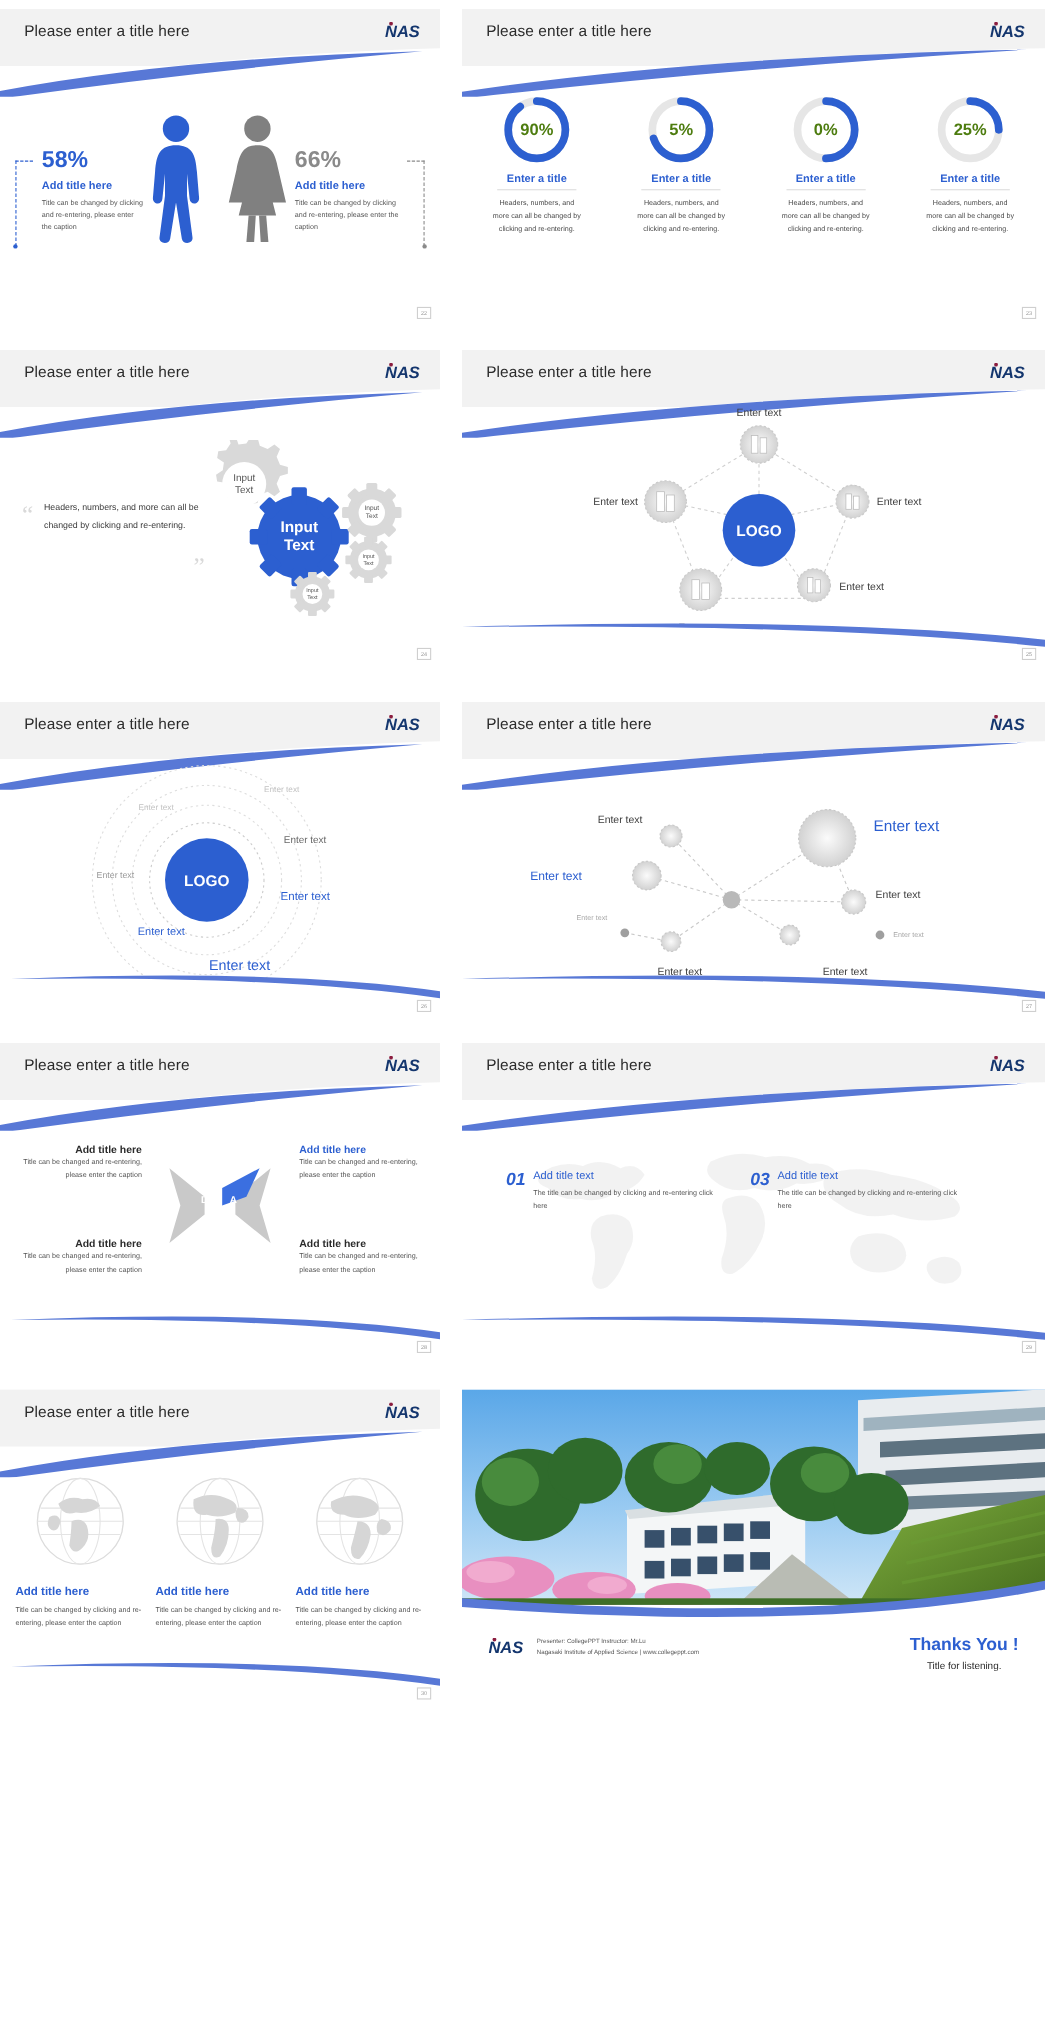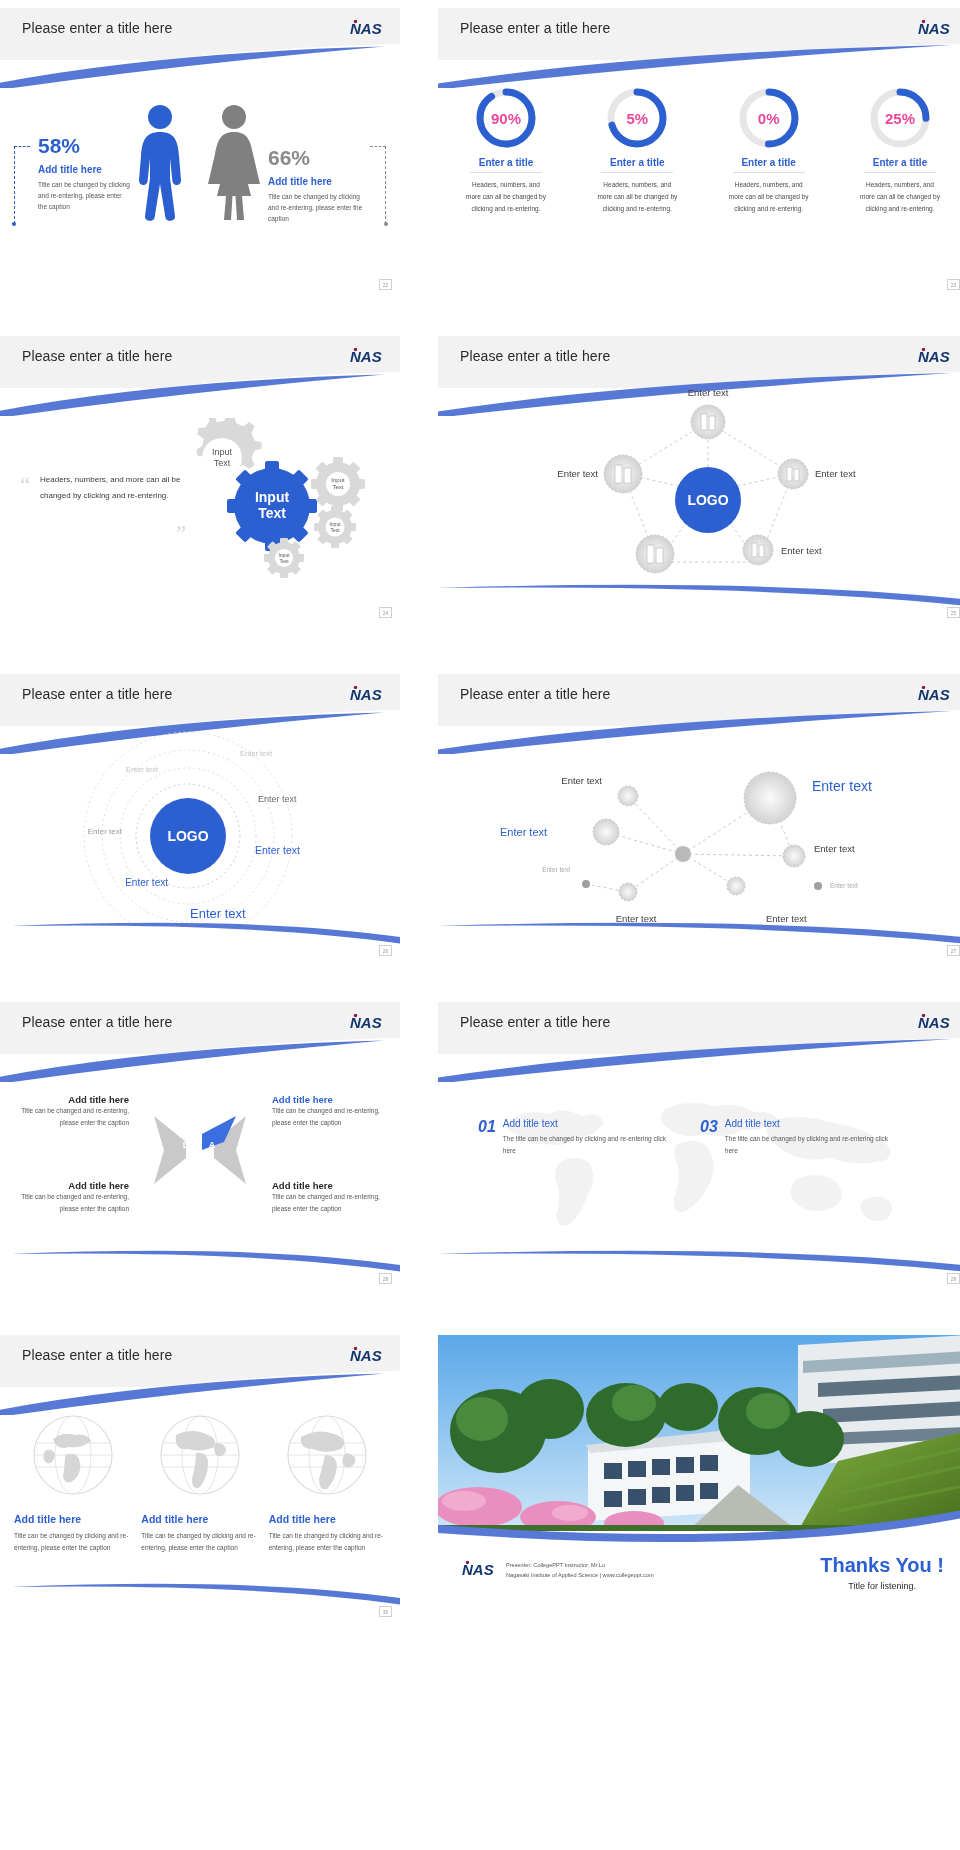--- a/index.html
+++ b/index.html
@@ -7,21 +7,21 @@
   body {
     width:960px; height:1850px;
     font-family:"Liberation Sans", sans-serif;
     position:relative; overflow:hidden;
   }
   .grid {
     display:grid;
     grid-template-columns: 410px 550px;
     grid-template-rows: 310px 320px 310px 315px 310px;
     column-gap:0px; row-gap:0px;
-    width:960px; height:1850px;gap:18px;
+    width:960px; height:1850px;
   }
   .cell { position:relative; overflow:hidden; }
   .slide {
     position:absolute; inset:0;
     background:#fff;
     overflow:hidden;
   }
   
   .cell.left .slide  { left:0; top:8px; width:400px; height:286px; }
   .cell.right .slide { left:10px; top:8px; width:530px; height:286px; }
@@ -59,21 +59,21 @@
   .dashbox-l{ position:absolute; left:14px; top:138px; width:16px; height:78px;
     border-left:1px dashed #2c5fd0; border-top:1px dashed #2c5fd0; }
   .dashbox-r{ position:absolute; right:14px; top:138px; width:16px; height:78px;
     border-right:1px dashed #8a8a8a; border-top:1px dashed #8a8a8a; }
   .dot{ position:absolute; width:4px;height:4px;border-radius:50%; }
 
   
   .donut-col { width:84px; text-align:center; }
   .donut-pct {
     position:absolute; inset:0; display:flex; align-items:center; justify-content:center;
-    font-size:15px; font-weight:bold; color:#ec4899;
+    font-size:15px; font-weight:bold; color:#4d7c0f;
   }
   .donut-title{ font-size:10px; font-weight:bold; color:#2c5fd0; margin-top:7px;}
   .donut-rule { height:1px; background:#dcdcdc; margin:4px 6px 6px; }
   .donut-body{ font-size:6.5px; color:#4a4a4a; line-height:1.85; }
 
   
   .quote { font-size:23px; color:#d9d9d9; font-family:"Liberation Serif",serif; line-height:1;}
   .gear-body{ font-size:8px; color:#3a3a3a; line-height:2.0; }
 
   
@@ -83,21 +83,21 @@
   
   .bignum{ font-size:16px; font-weight:bold; color:#2c5fd0; font-style:italic;}
   .num-title{ font-size:10px; font-weight:normal; color:#2c5fd0;}
   .num-cap{ font-size:6.5px; color:#555; line-height:1.8;}
 
   
   .globe-title{ font-size:10.5px; font-weight:bold; color:#2c5fd0; }
   .globe-cap{ font-size:6.5px; color:#555; line-height:1.9; }
 
   
-  .thanks-big{ font-size:20px; font-weight:bold; color:#2c5fd0; }
+  .thanks-big{ font-size:16px; font-weight:bold; color:#2c5fd0; }
   .thanks-sub{ font-size:9px; color:#2b2b2b; margin-top:4px;}
   .pres-line{ font-size:5.6px; color:#555; line-height:1.9; }
 </style>
 </head>
 <body>
 
 <svg width="0" height="0" style="position:absolute" aria-hidden="true">
   <defs>
     <g id="naslogo">
       <text x="0" y="14" font-family="Liberation Sans, sans-serif" font-size="15" font-weight="bold" fill="#14366e" font-style="italic">NAS</text>
@@ -140,21 +140,21 @@
     <path d="M30,28 C18,28 14,34 11,50 L4,80 L16,80 L13,92 L47,92 L44,80 L56,80 L49,50 C46,34 42,28 30,28 Z" fill="#808080"></path>
     <path d="M22,92 L20,116 L27,116 L28.5,92 Z" fill="#808080"></path>
     <path d="M38,92 L40,116 L33,116 L31.5,92 Z" fill="#808080"></path>
   </svg>
 
   <div style="position:absolute;left:38px;top:126px;width:92px;">
     <div class="pct bluetext">58%</div>
     <div class="addtitle">Add title here</div>
     <div class="cap">Title can be changed by clicking and re-entering, please enter the caption</div>
   </div>
-  <div style="position:absolute;left:268px;top:126px;width:96px;text-align:left;margin-top:12px;">
+  <div style="position:absolute;left:268px;top:126px;width:96px;text-align:left;">
     <div class="pct" style="color:#8a8a8a;">66%</div>
     <div class="addtitle">Add title here</div>
     <div class="cap">Title can be changed by clicking and re-entering, please enter the caption</div>
   </div>
 
   <svg class="swoosh-b" viewBox="0 0 400 40" preserveAspectRatio="none">
     <path d="M400,40 Q260,2 0,14 L0,40 Z" fill="#ffffff"></path>
   </svg>
   <div class="pagenum">22</div>
  </div>

